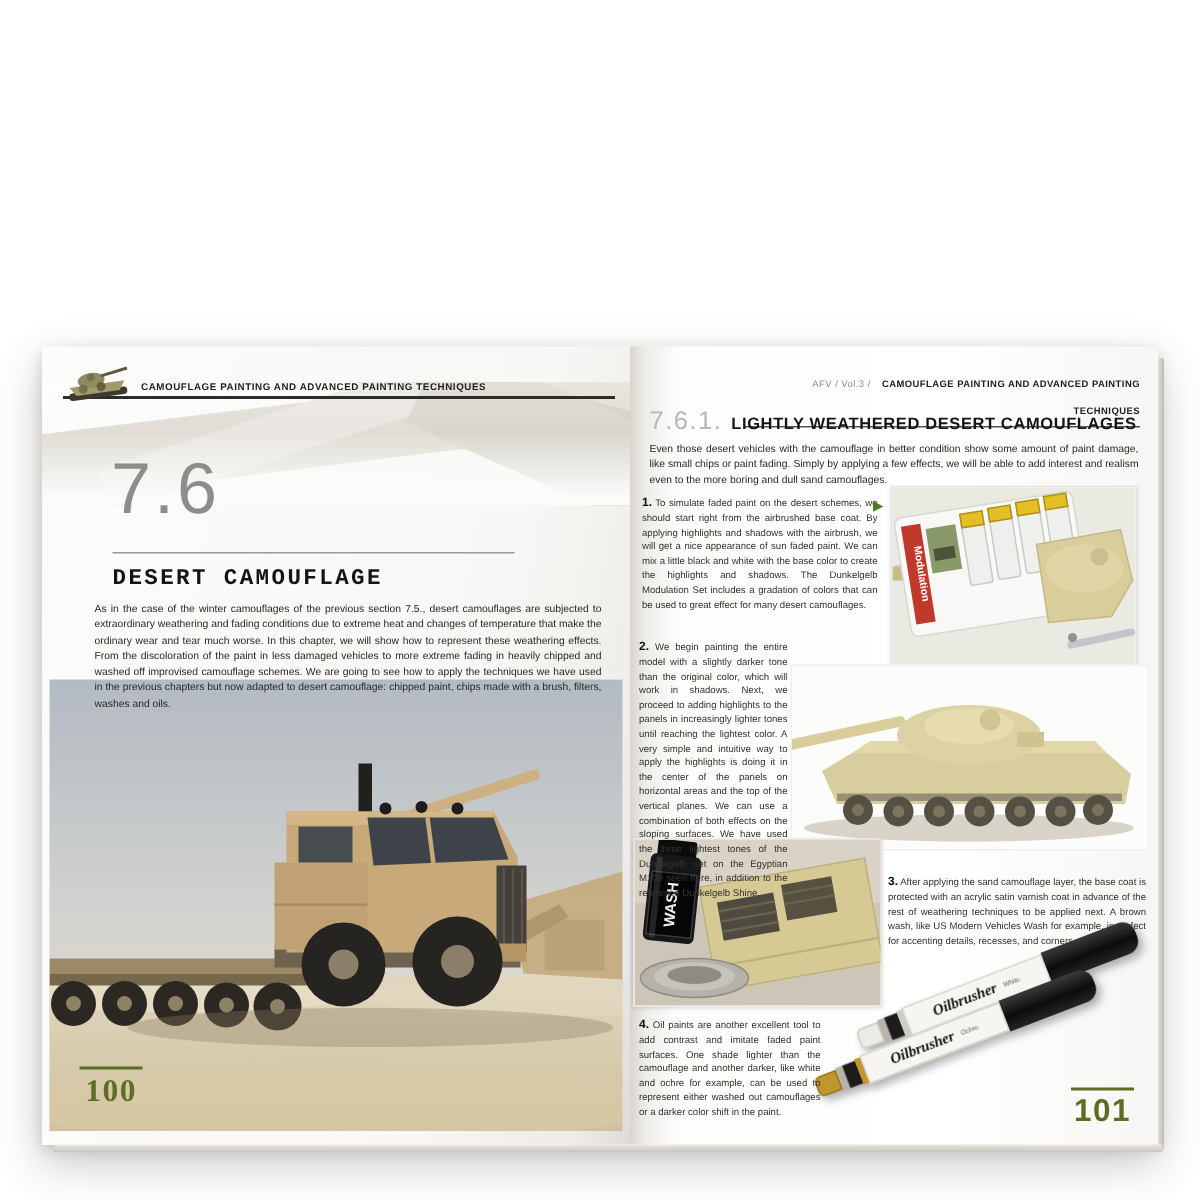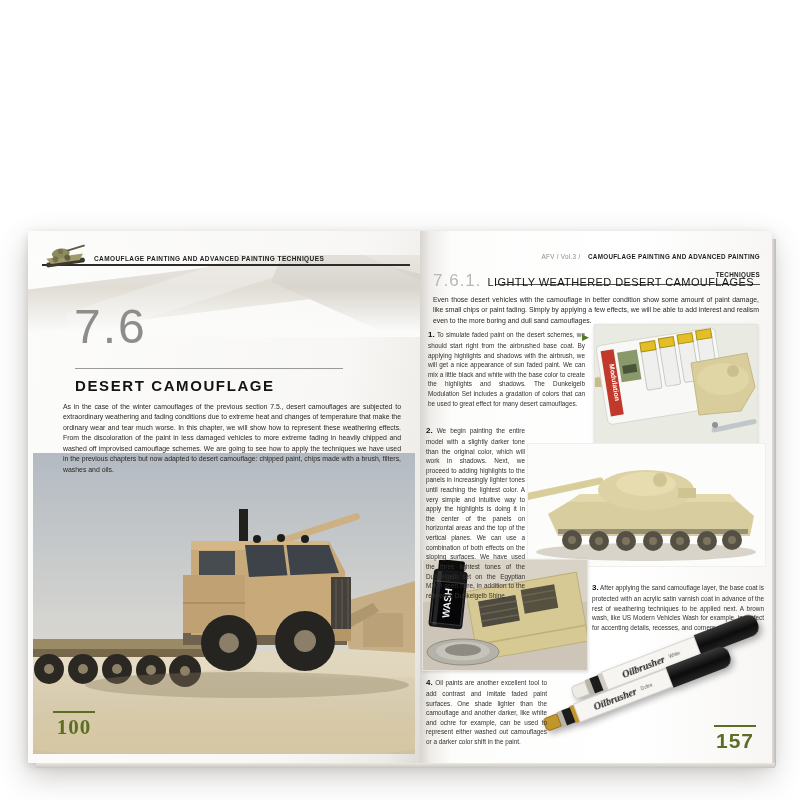--- a/index.html
+++ b/index.html
@@ -23,39 +23,39 @@
   .b3{left:36px;top:22px;width:230px;height:30px;background:#e7e4de;transform:rotate(-18deg);}
   .b4{left:248px;top:2px;width:170px;height:62px;background:#d6d2ca;transform:rotate(24deg);}
   .montage-fade{position:absolute;inset:0;
         background:linear-gradient(180deg,rgba(255,255,255,.30) 0%,rgba(252,252,251,.08) 40%,#fbfbfa 94%);}
   .lp-header{position:absolute;top:12px;left:14px;right:10px;display:flex;align-items:flex-end;gap:6px;
         border-bottom:2px solid #2c2c2a;padding-bottom:2px;z-index:4;}
   .tank-icon{width:46px;height:24px;margin-bottom:-5px;transform:rotate(-8deg);}
   .lp-header-text{font-size:6.5px;font-weight:bold;letter-spacing:.4px;color:#1d1d1b;}
   .section-num{position:absolute;top:68px;left:46px;font-size:48px;color:#8d8d8b;letter-spacing:2px;z-index:4;text-align:center;}
   .section-rule{position:absolute;top:137px;left:47px;width:268px;border-top:1.5px solid #9a9a98;z-index:4;}
-  .section-title{position:absolute;top:146px;left:47px;font-size:15px;font-weight:bold;letter-spacing:1.6px;color:#141412;z-index:4;}
+  .section-title{position:absolute;top:146px;left:47px;font-size:15px;font-weight:bold;letter-spacing:1.6px;color:#141412;z-index:4;font-family:Liberation Mono, monospace;}
   .lp-intro{position:absolute;top:171px;left:35px;width:338px;margin:0;font-size:6.9px;line-height:1.52;
         text-align:justify;color:#2a2822;z-index:4;}
   .truck-photo{position:absolute;left:5px;right:5px;top:222px;bottom:9px;background:#d9d6cf;}
   .truck-photo svg{display:block;width:100%;height:100%;}
   .page-num{position:absolute;z-index:6;}
   .pn-rule{width:42px;border-top:2px solid #5c6e23;margin:0 auto 2px auto;}
   .pn-text{font-size:21px;font-weight:bold;color:#5c6e23;letter-spacing:1px;text-align:center;}
   .pn-left{left:20px;bottom:14px;font-family:Liberation Serif, serif;}
   .pn-right{right:16px;bottom:10px;}
 
   
   .rp-header{position:absolute;top:14px;left:76px;right:12px;text-align:right;
         border-bottom:1px solid #54544f;padding-bottom:3px;z-index:4;}
   .rp-crumb{font-size:6.3px;color:#8b8b87;letter-spacing:.3px;margin-right:3px;}
   .rp-title{font-size:6.3px;font-weight:bold;color:#1d1d1b;letter-spacing:.3px;}
   .rp-heading{position:absolute;top:40px;left:13px;display:flex;align-items:baseline;gap:6px;z-index:4;}
   .rp-num{font-size:17px;color:#b7b7b5;letter-spacing:1px;}
-  .rp-title2{font-size:11px;font-weight:normal;color:#151513;letter-spacing:.4px;}
+  .rp-title2{font-size:11px;font-weight:bold;color:#151513;letter-spacing:.4px;}
   .rp-intro{position:absolute;top:64px;left:13px;right:13px;margin:0;font-size:6.9px;line-height:1.5;
         text-align:justify;color:#2a2822;z-index:4;}
   .step{position:absolute;font-size:6.4px;line-height:1.5;text-align:justify;color:#34322c;z-index:4;}
   .step-num{font-weight:bold;font-size:8px;color:#0f0f0d;}
   .step1{top:98px;left:8px;width:157px;}
   .arrow{position:absolute;top:101px;left:162px;color:#4c7a1f;font-size:9px;z-index:5;}
   .step2{top:194px;left:6px;width:99px;}
   .step3{top:351px;left:172px;width:172px;}
   .step4{top:446px;left:6px;width:121px;}
   .photo{position:absolute;background:#ffffff;border:1px solid #e5e3de;box-shadow:0 1px 3px rgba(0,0,0,.16);}
@@ -347,17 +347,17 @@
         </div>
       </div>
 
       <div class="step step4">
         <span class="step-num">4.</span>
         <span>Oil paints are another excellent tool to add contrast and imitate faded paint surfaces. One shade lighter than the camouflage and another darker, like white and ochre for example, can be used to represent either washed out camouflages or a darker color shift in the paint.</span>
       </div>
 
       <div class="page-num pn-right">
         <div class="pn-rule"></div>
-        <div class="pn-text">157</div>
+        <div class="pn-text">101</div>
       </div>
     </div>
   </div>
 </div>
 
 </body></html>

